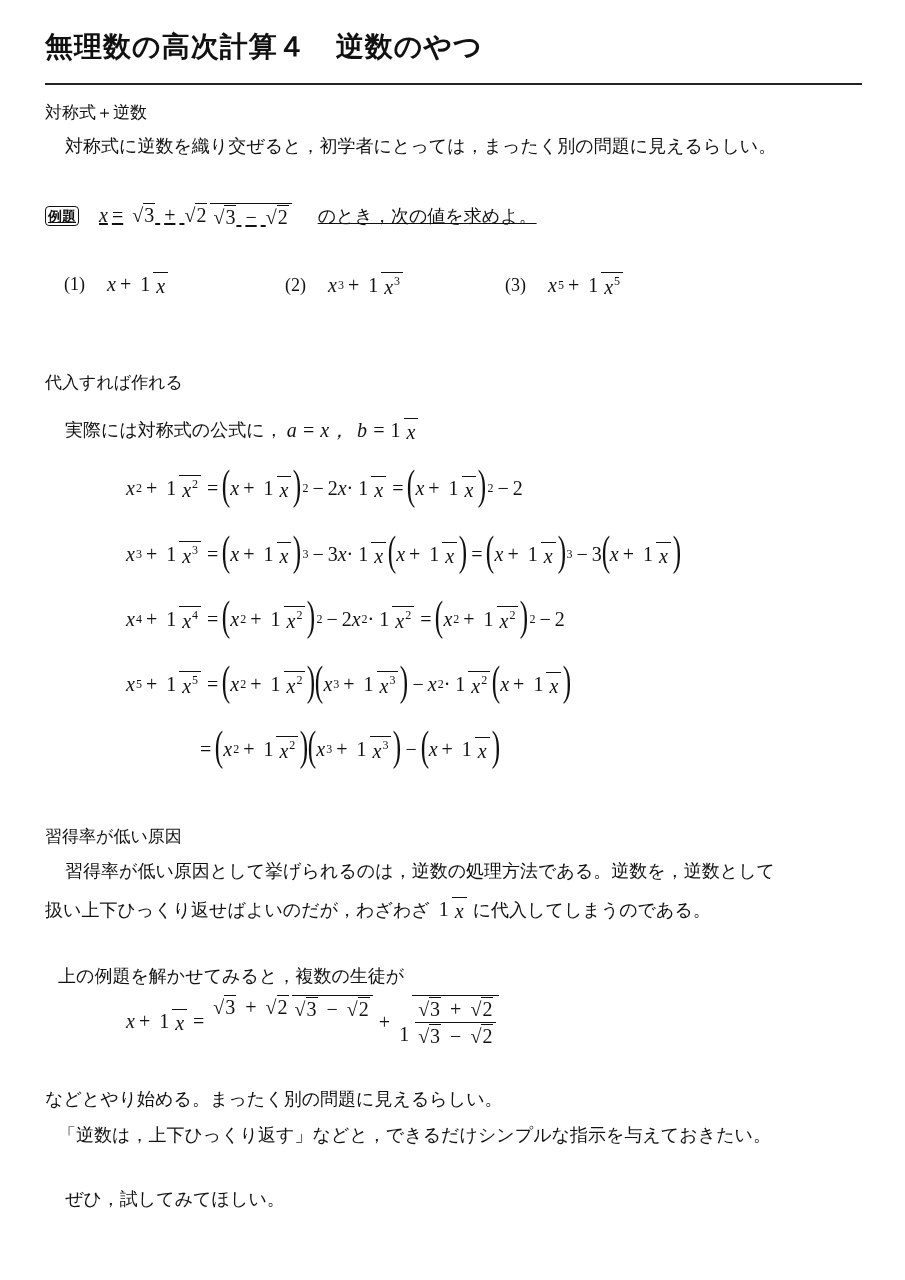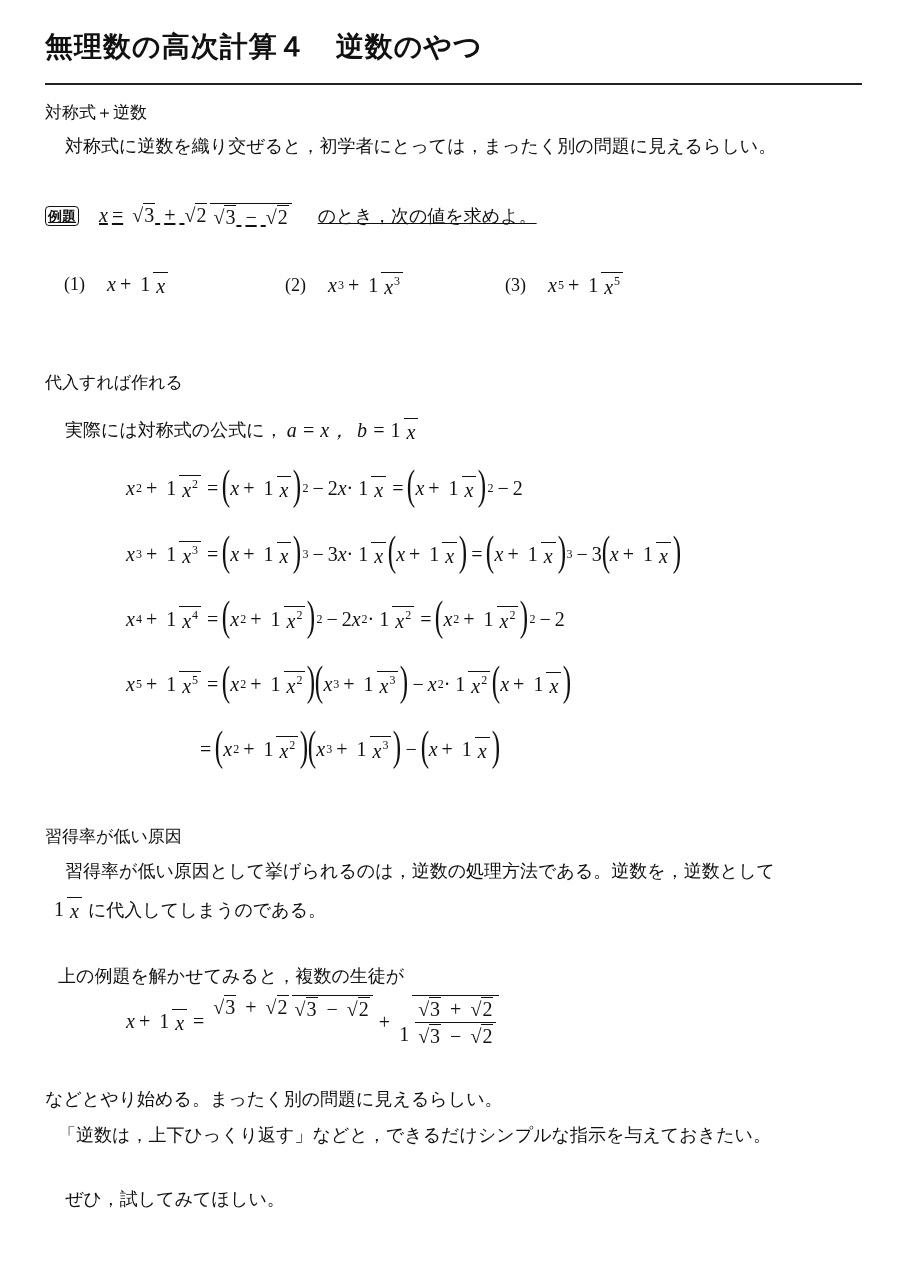--- a/index.html
+++ b/index.html
@@ -322,20 +322,21 @@
   <span class="frac">
       <span class="num">1</span>
       <span class="den mi">x</span>
     </span>
   <span class="paren">)</span>
 </div>
 
 <div class="abs heading" style="left:45px;top:825px;">習得率が低い原因</div>
 <div class="abs para" style="left:65px;top:862px;">習得率が低い原因として挙げられるのは，逆数の処理方法である。逆数を，逆数として</div>
 <div class="abs row para" style="left:45px;top:897px;">
+  <span>扱い上下ひっくり返せばよいのだが，わざわざ</span>
   <span class="frac m" style="margin:0 6px;">
       <span class="num">1</span>
       <span class="den mi">x</span>
     </span>
   <span>に代入してしまうのである。</span>
 </div>
 <div class="abs para" style="left:58px;top:959px;margin-top:8px;">上の例題を解かせてみると，複数の生徒が</div>
 
 <div class="abs eq m" style="left:126px;top:995px;">
   <span class="mi">x</span>

